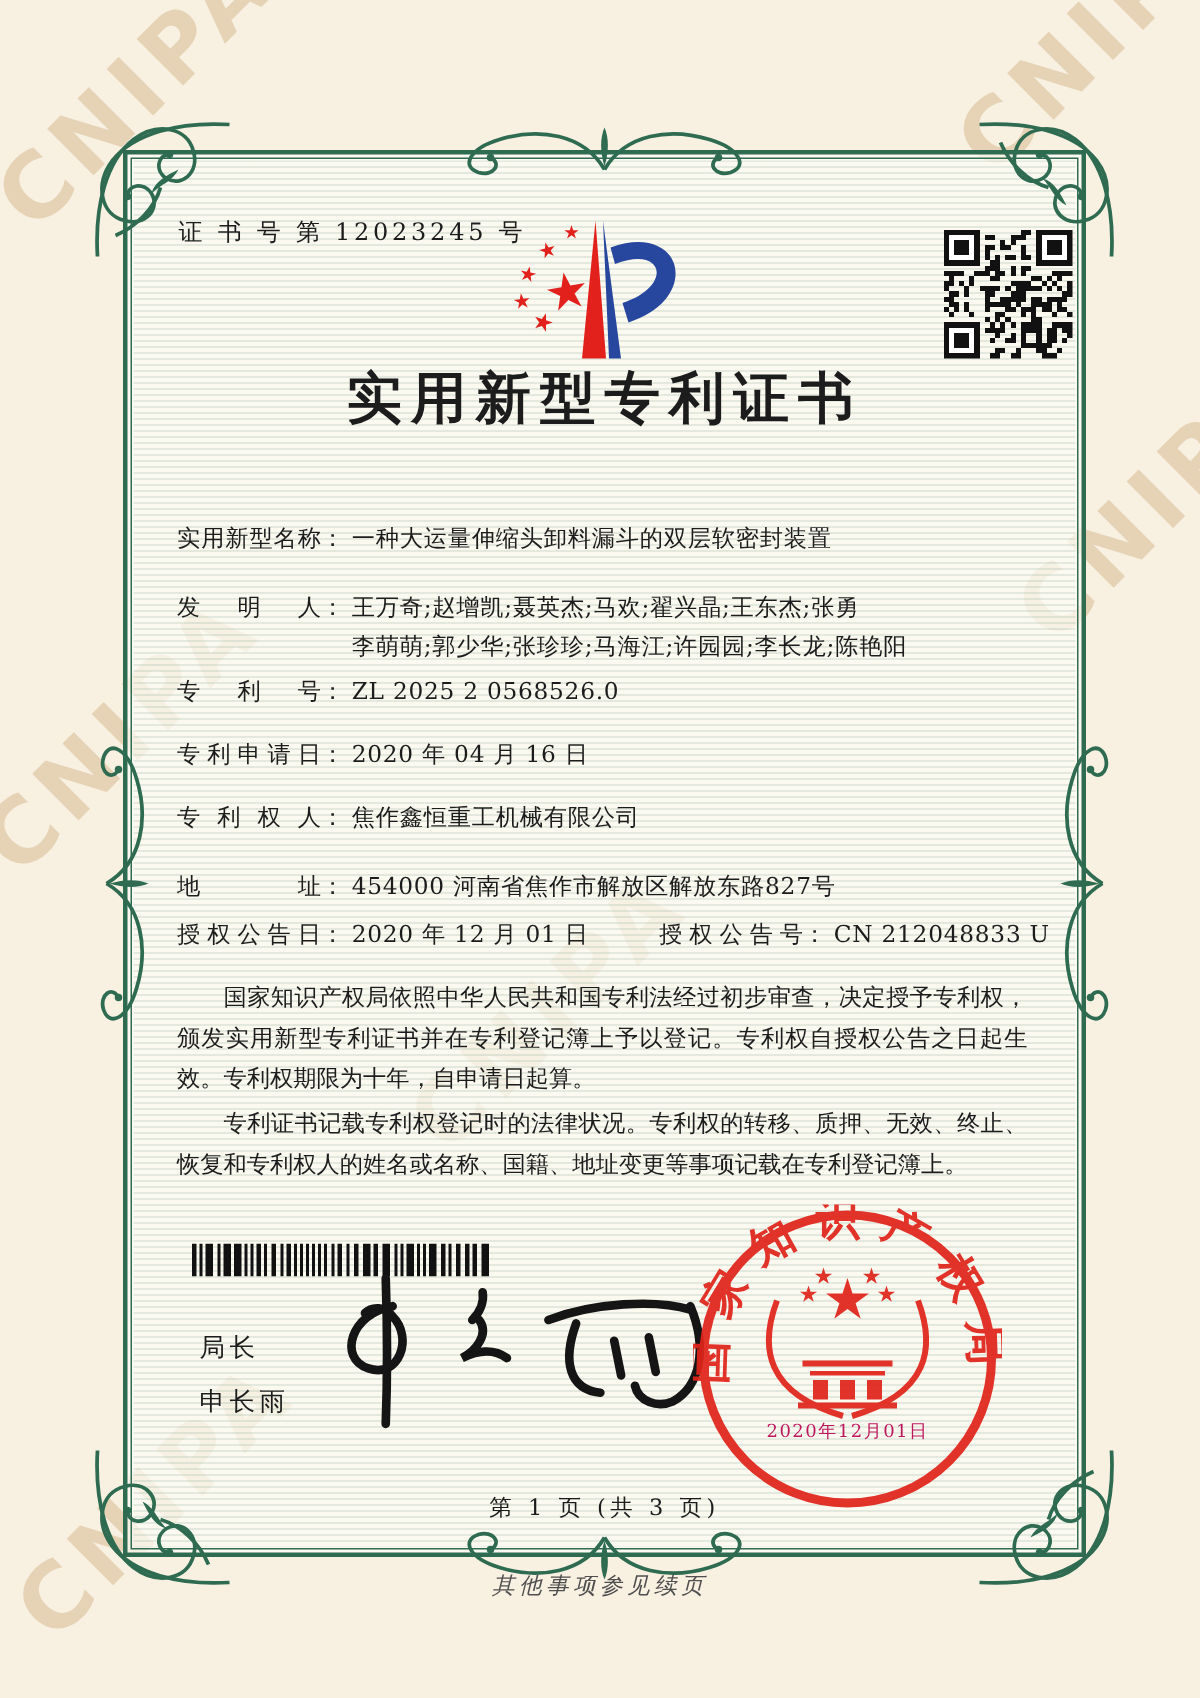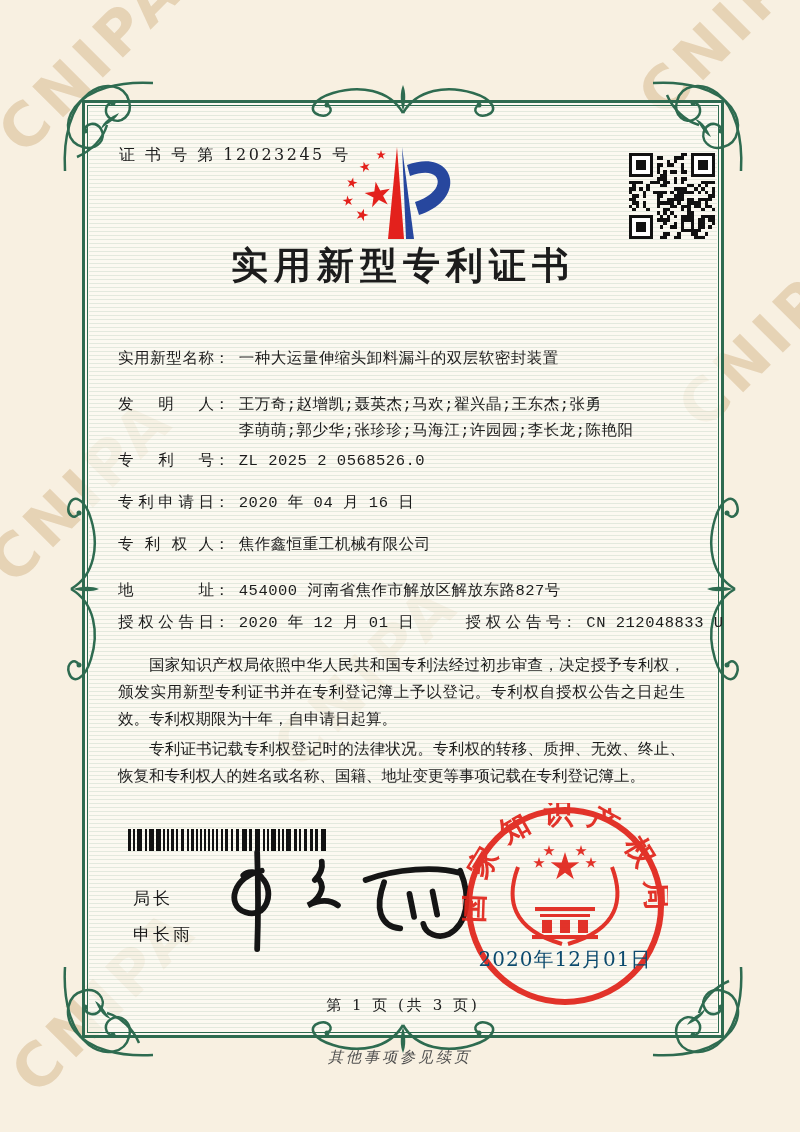--- a/index.html
+++ b/index.html
@@ -38,39 +38,39 @@
   .orn.mr{right:-110px;top:50%;transform:rotate(-90deg);}
 
   .certno{position:absolute;left:34px;top:42px;font-size:16px;letter-spacing:2.5px;z-index:4;}
   .logo{position:absolute;left:250px;top:38px;width:134px;height:104px;z-index:4;}
   .qr{position:absolute;left:544px;top:50px;width:86px;height:86px;z-index:4;}
   .title{
     position:absolute;left:0;right:0;top:138px;text-align:center;z-index:4;
     font-size:37px;font-weight:bold;letter-spacing:6px;
   }
   .fields{position:absolute;left:33px;right:36px;top:243px;font-size:15.5px;line-height:26px;z-index:4;}
-  .row{white-space:nowrap;font-family:Liberation Mono, monospace;}
+  .row{white-space:nowrap;}
   .mb20{margin-bottom:20px;} .mb18{margin-bottom:6px;} .mb16{margin-bottom:16px;}
   .mb4{margin-bottom:4px;}
   .flabel{display:inline-block;width:96px;text-align:justify;text-align-last:justify;vertical-align:top;}
   .colon{display:inline-block;vertical-align:top;}
   .fval{display:inline-block;vertical-align:top;letter-spacing:0.5px;white-space:nowrap;}
   .fval.multi{white-space:normal;}
   .g2{margin-left:42px;}
   .paras{position:absolute;left:33px;right:36px;top:549px;font-size:15.5px;line-height:27px;
          text-align:justify;z-index:4;}
   .paras p{margin:0 0 3px 0;text-indent:2em;}
   .barcode{position:absolute;left:43px;top:726px;width:202px;height:22px;z-index:4;}
   .chief{position:absolute;left:48px;top:784px;z-index:4;
          font-family:"DejaVu Sans","Liberation Sans",sans-serif;font-size:17px;letter-spacing:3px;}
   .chief div{margin-bottom:13px;}
   .sig{position:absolute;left:126px;top:742px;width:300px;height:115px;z-index:5;}
   .seal{position:absolute;left:377px;top:700px;width:206px;height:206px;z-index:5;opacity:0.93;}
   .sealdate{position:absolute;left:377px;top:843px;width:206px;text-align:center;z-index:6;
-            font-size:20px;letter-spacing:1px;color:#0c4a6e;}
+            font-size:12px;letter-spacing:1px;color:#be185d;}
   .pageinfo{position:absolute;left:0;right:0;top:893px;text-align:center;font-size:15px;
             letter-spacing:3px;z-index:4;}
   .footnote{position:absolute;left:0;right:0;top:1048px;text-align:center;z-index:3;
             font-size:15px;letter-spacing:3px;color:#4f4f4f;font-style:italic;}
 </style>
 </head>
 <body>
 
 <div class="paper">
 

